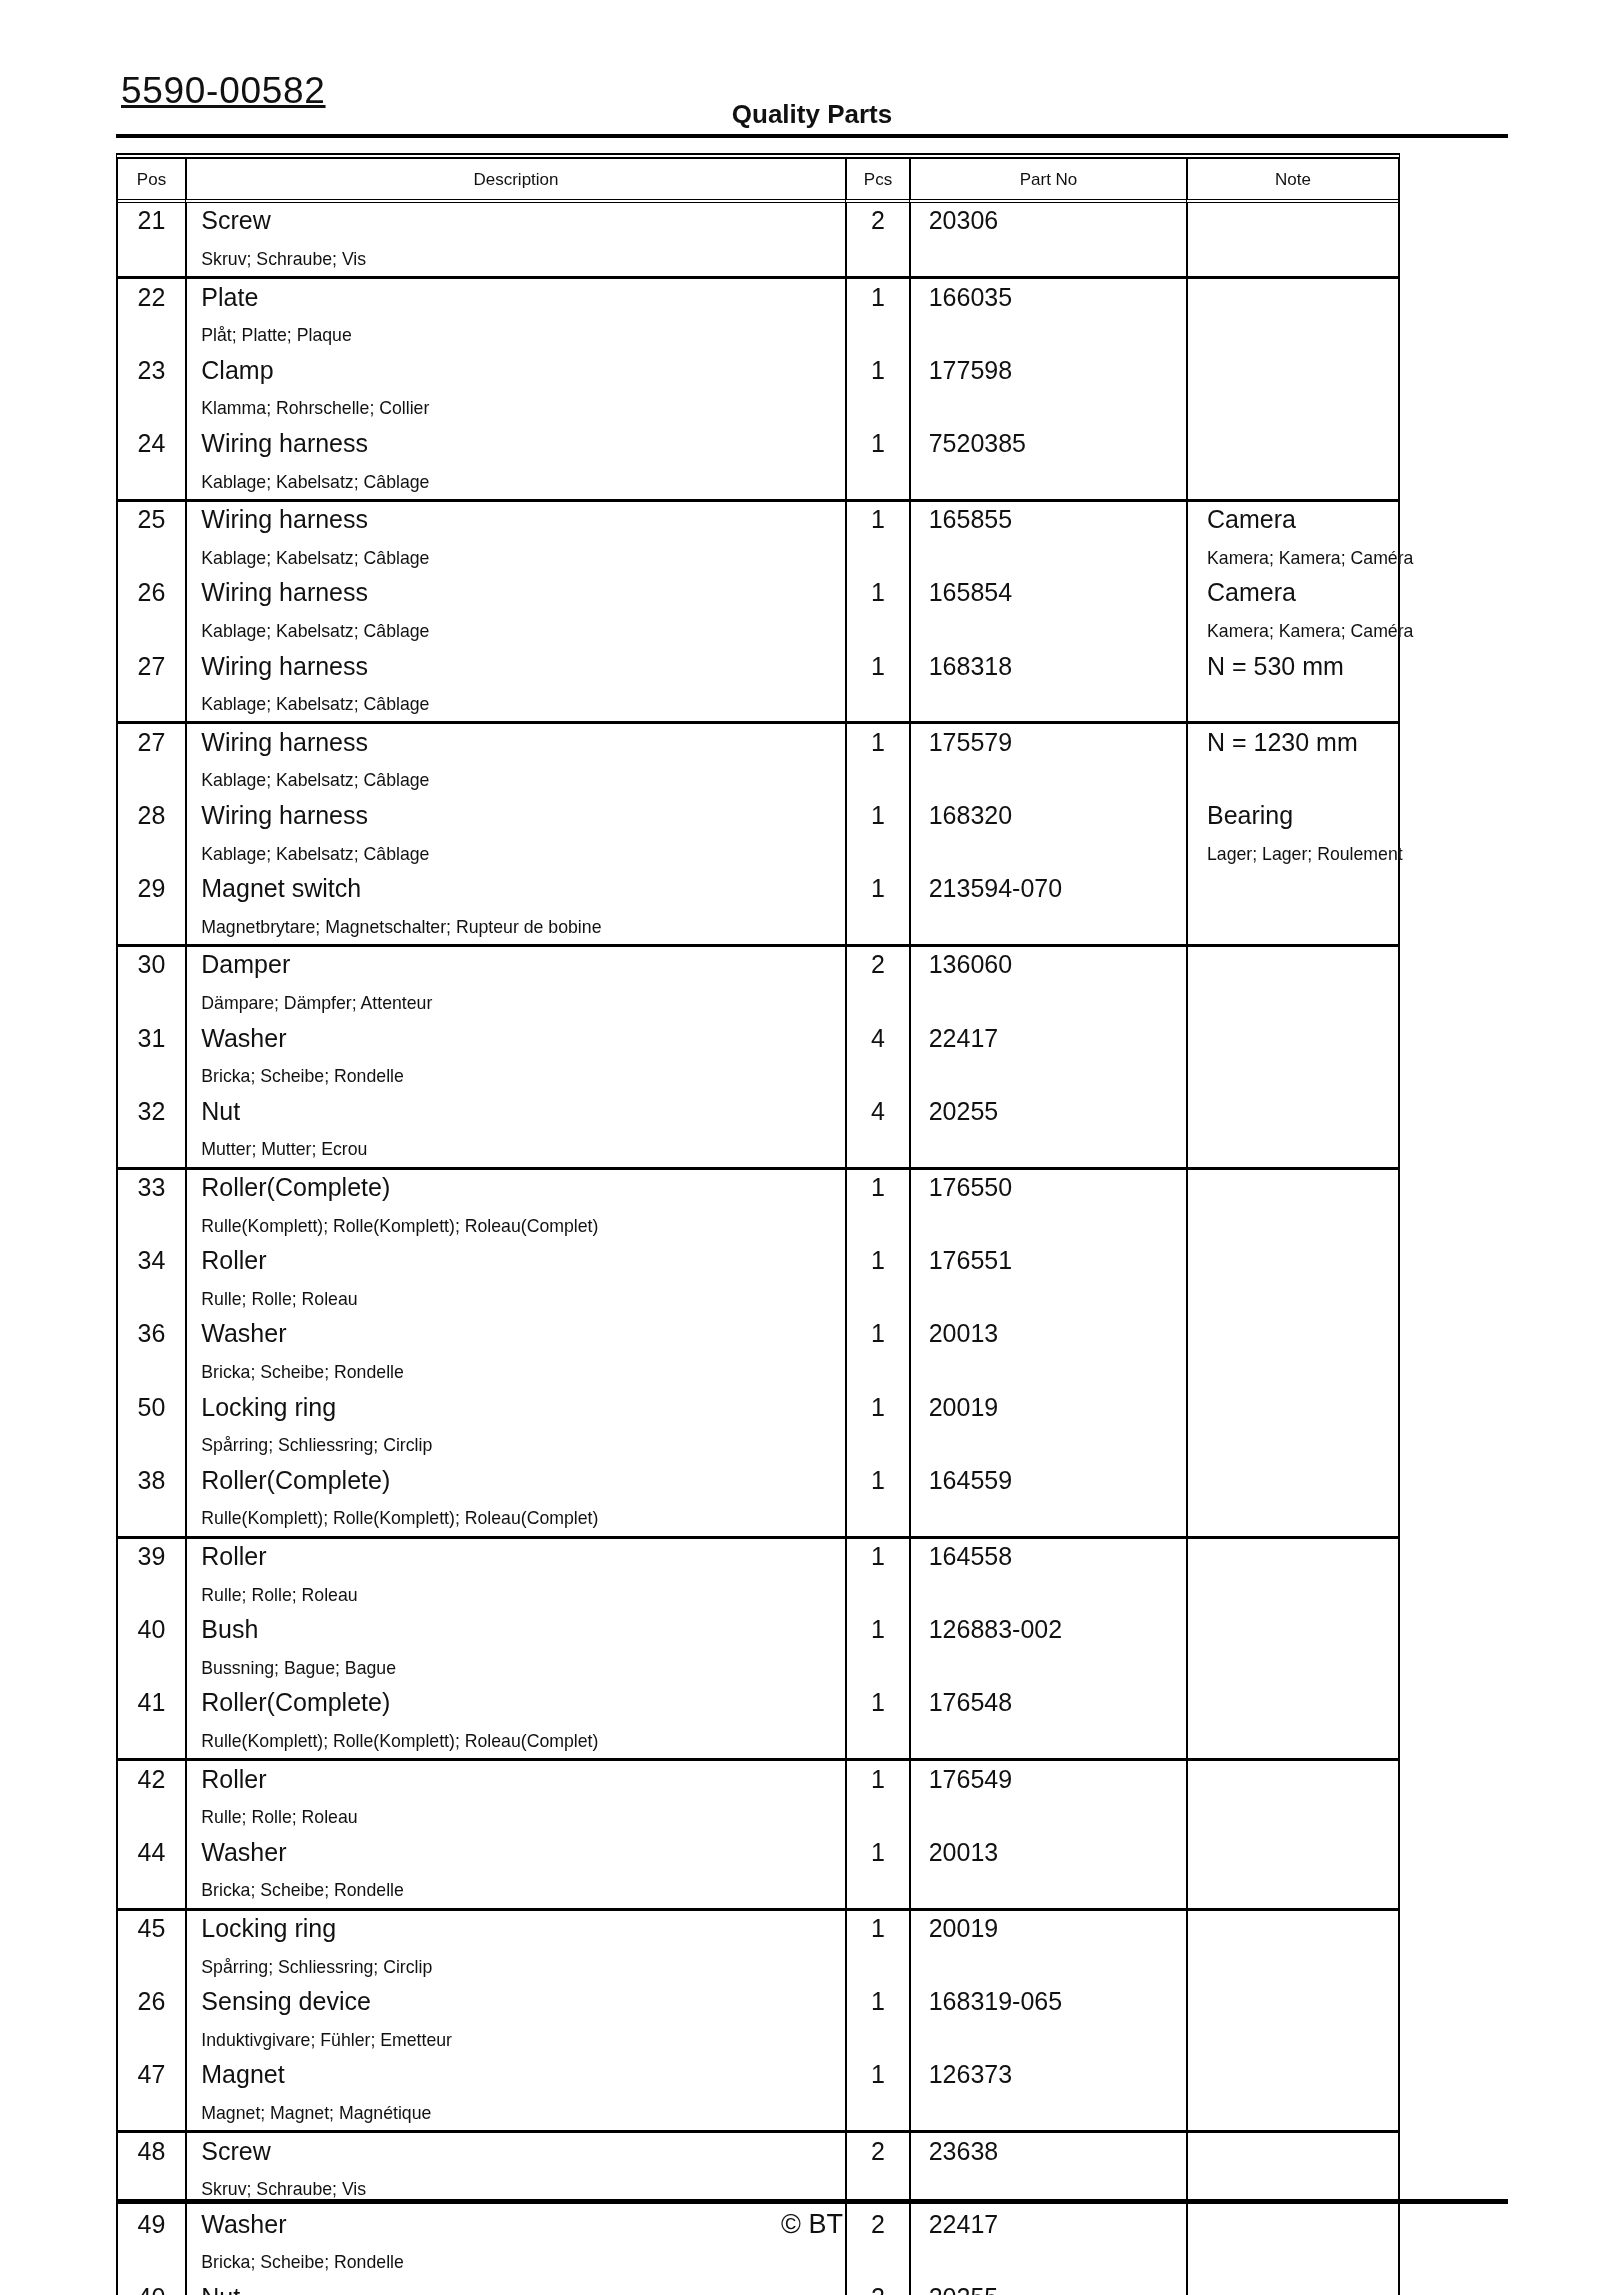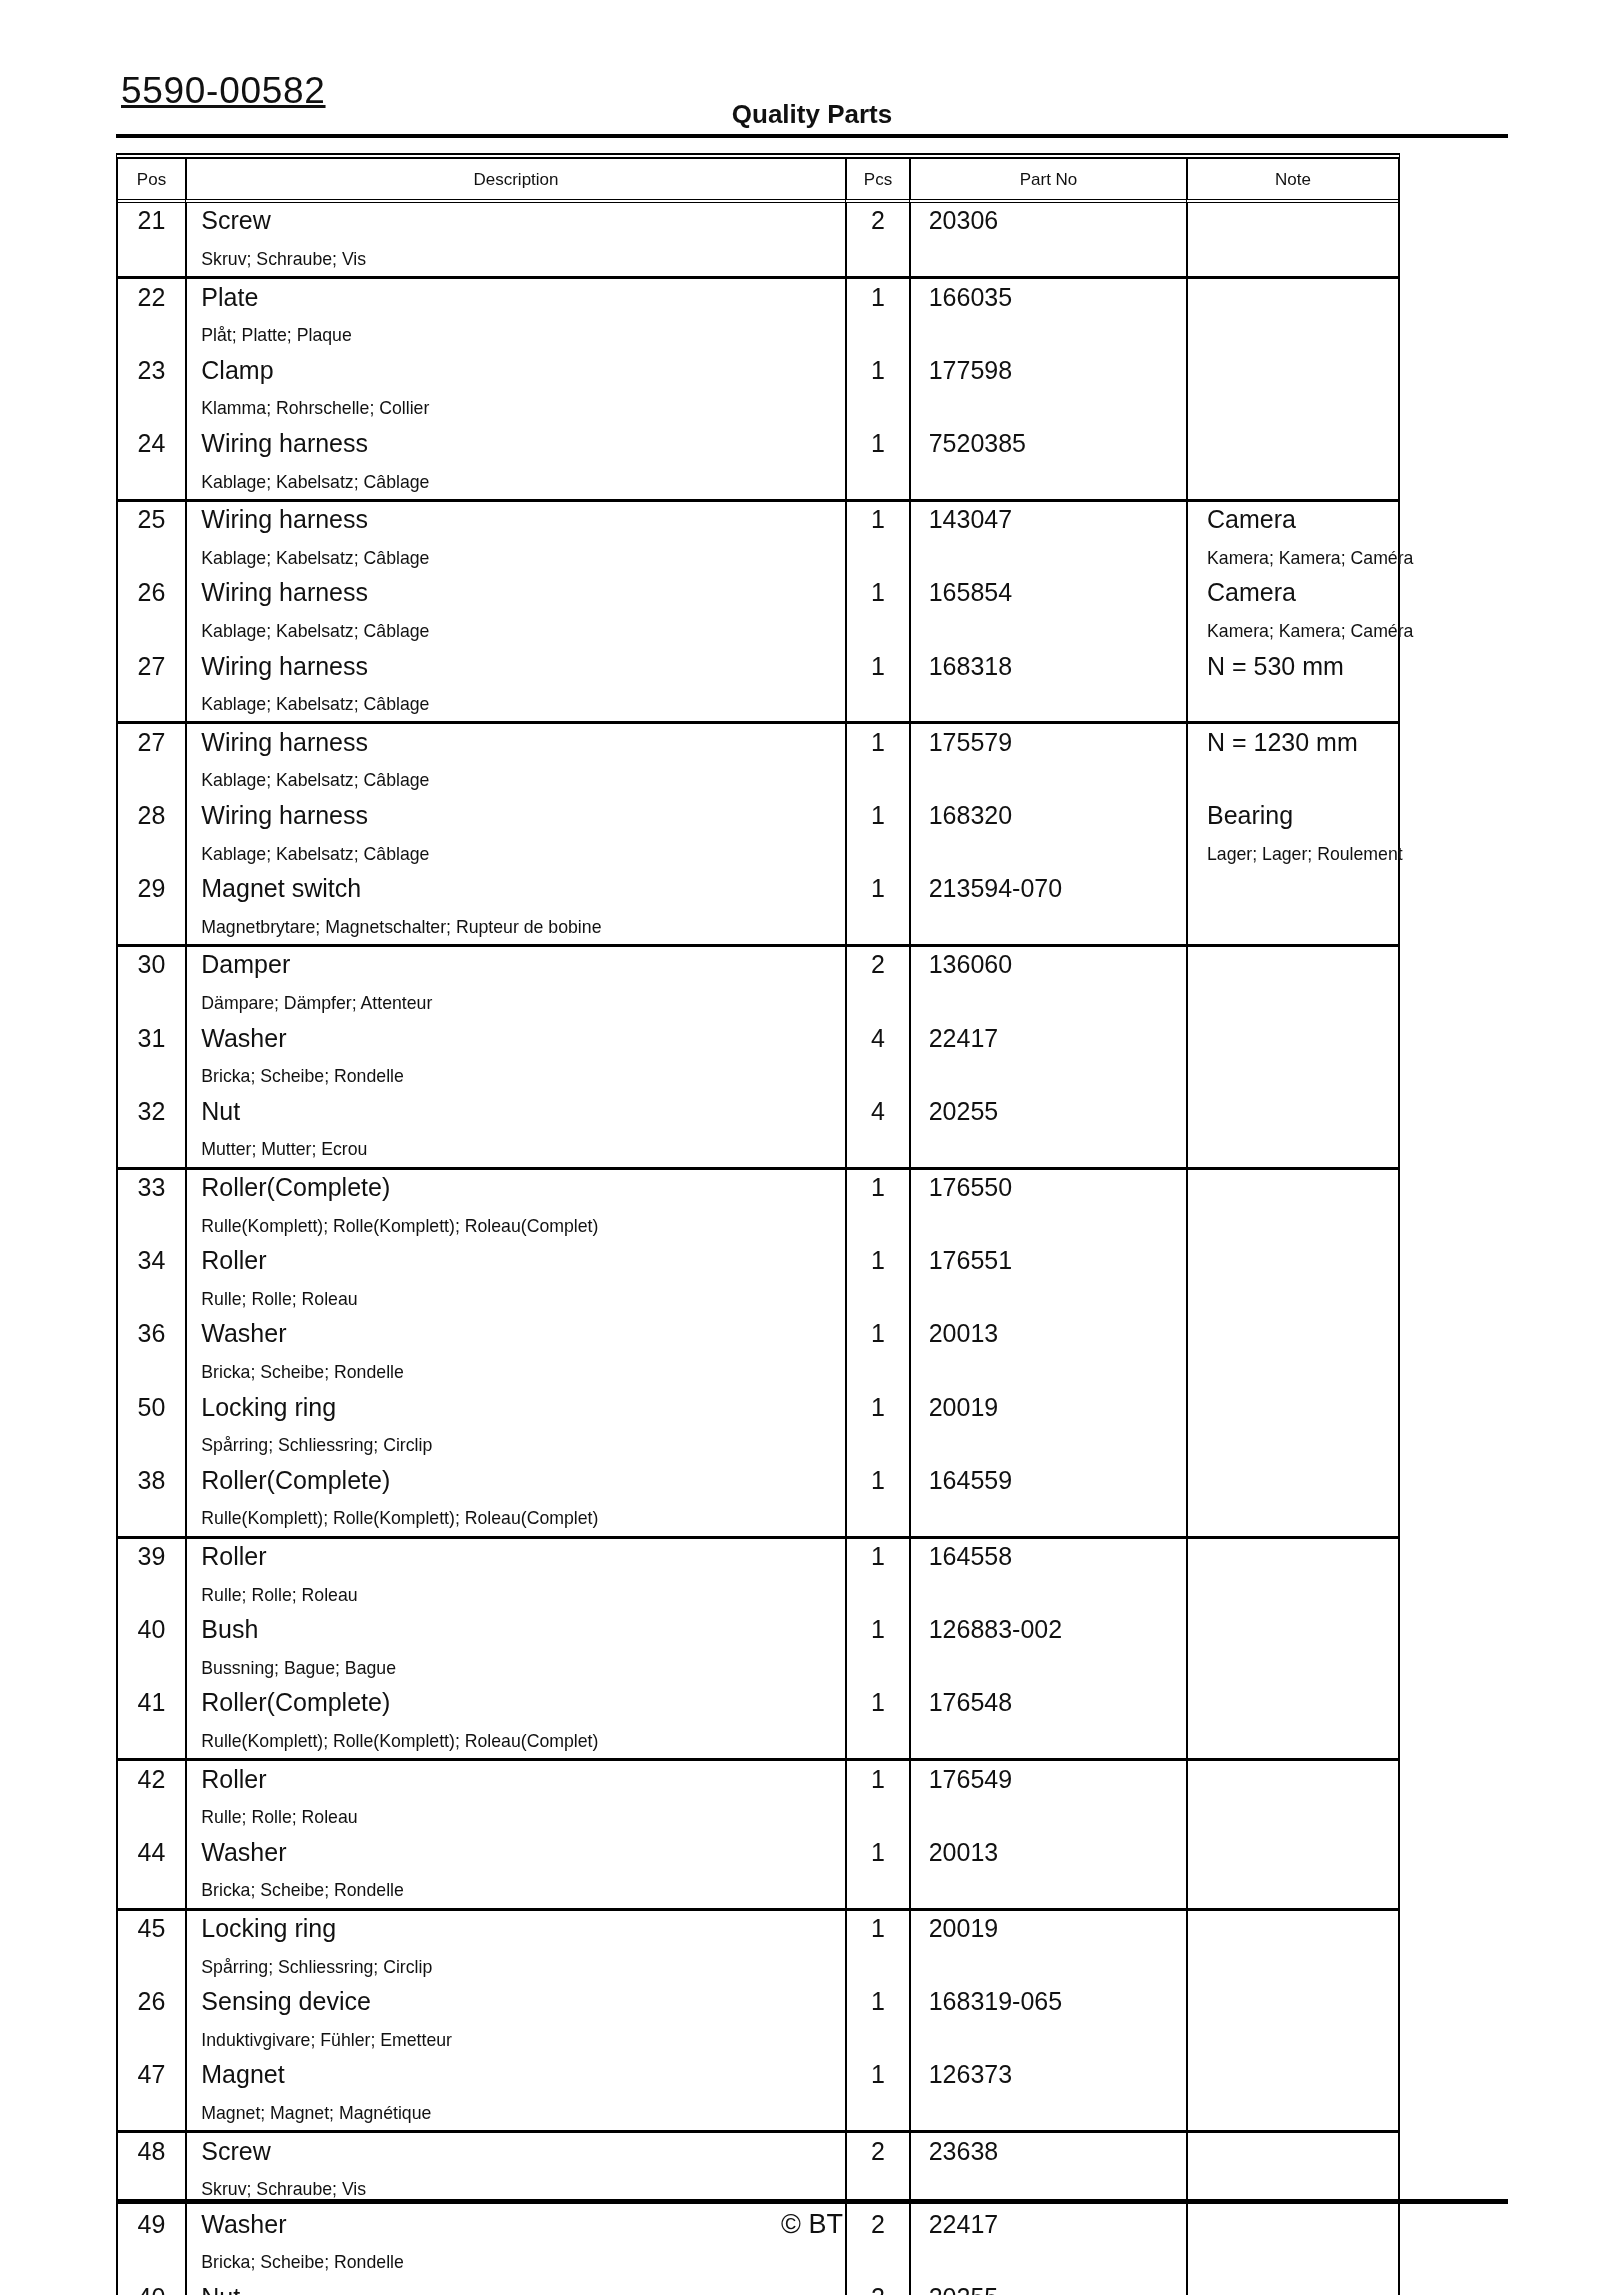--- a/index.html
+++ b/index.html
@@ -182,21 +182,21 @@
           <td class="part">7520385</td>
           <td class="note"></td>
         </tr>
         <tr>
           <td class="pos">25</td>
           <td class="desc">
             <div class="main">Wiring harness</div>
             <div class="sub">Kablage; Kabelsatz; Câblage</div>
           </td>
           <td class="pcs">1</td>
-          <td class="part">143047</td>
+          <td class="part">165855</td>
           <td class="note">
             <div class="main">Camera</div>
             <div class="sub">Kamera; Kamera; Caméra</div>
           </td>
         </tr>
         <tr>
           <td class="pos">26</td>
           <td class="desc">
             <div class="main">Wiring harness</div>
             <div class="sub">Kablage; Kabelsatz; Câblage</div>

